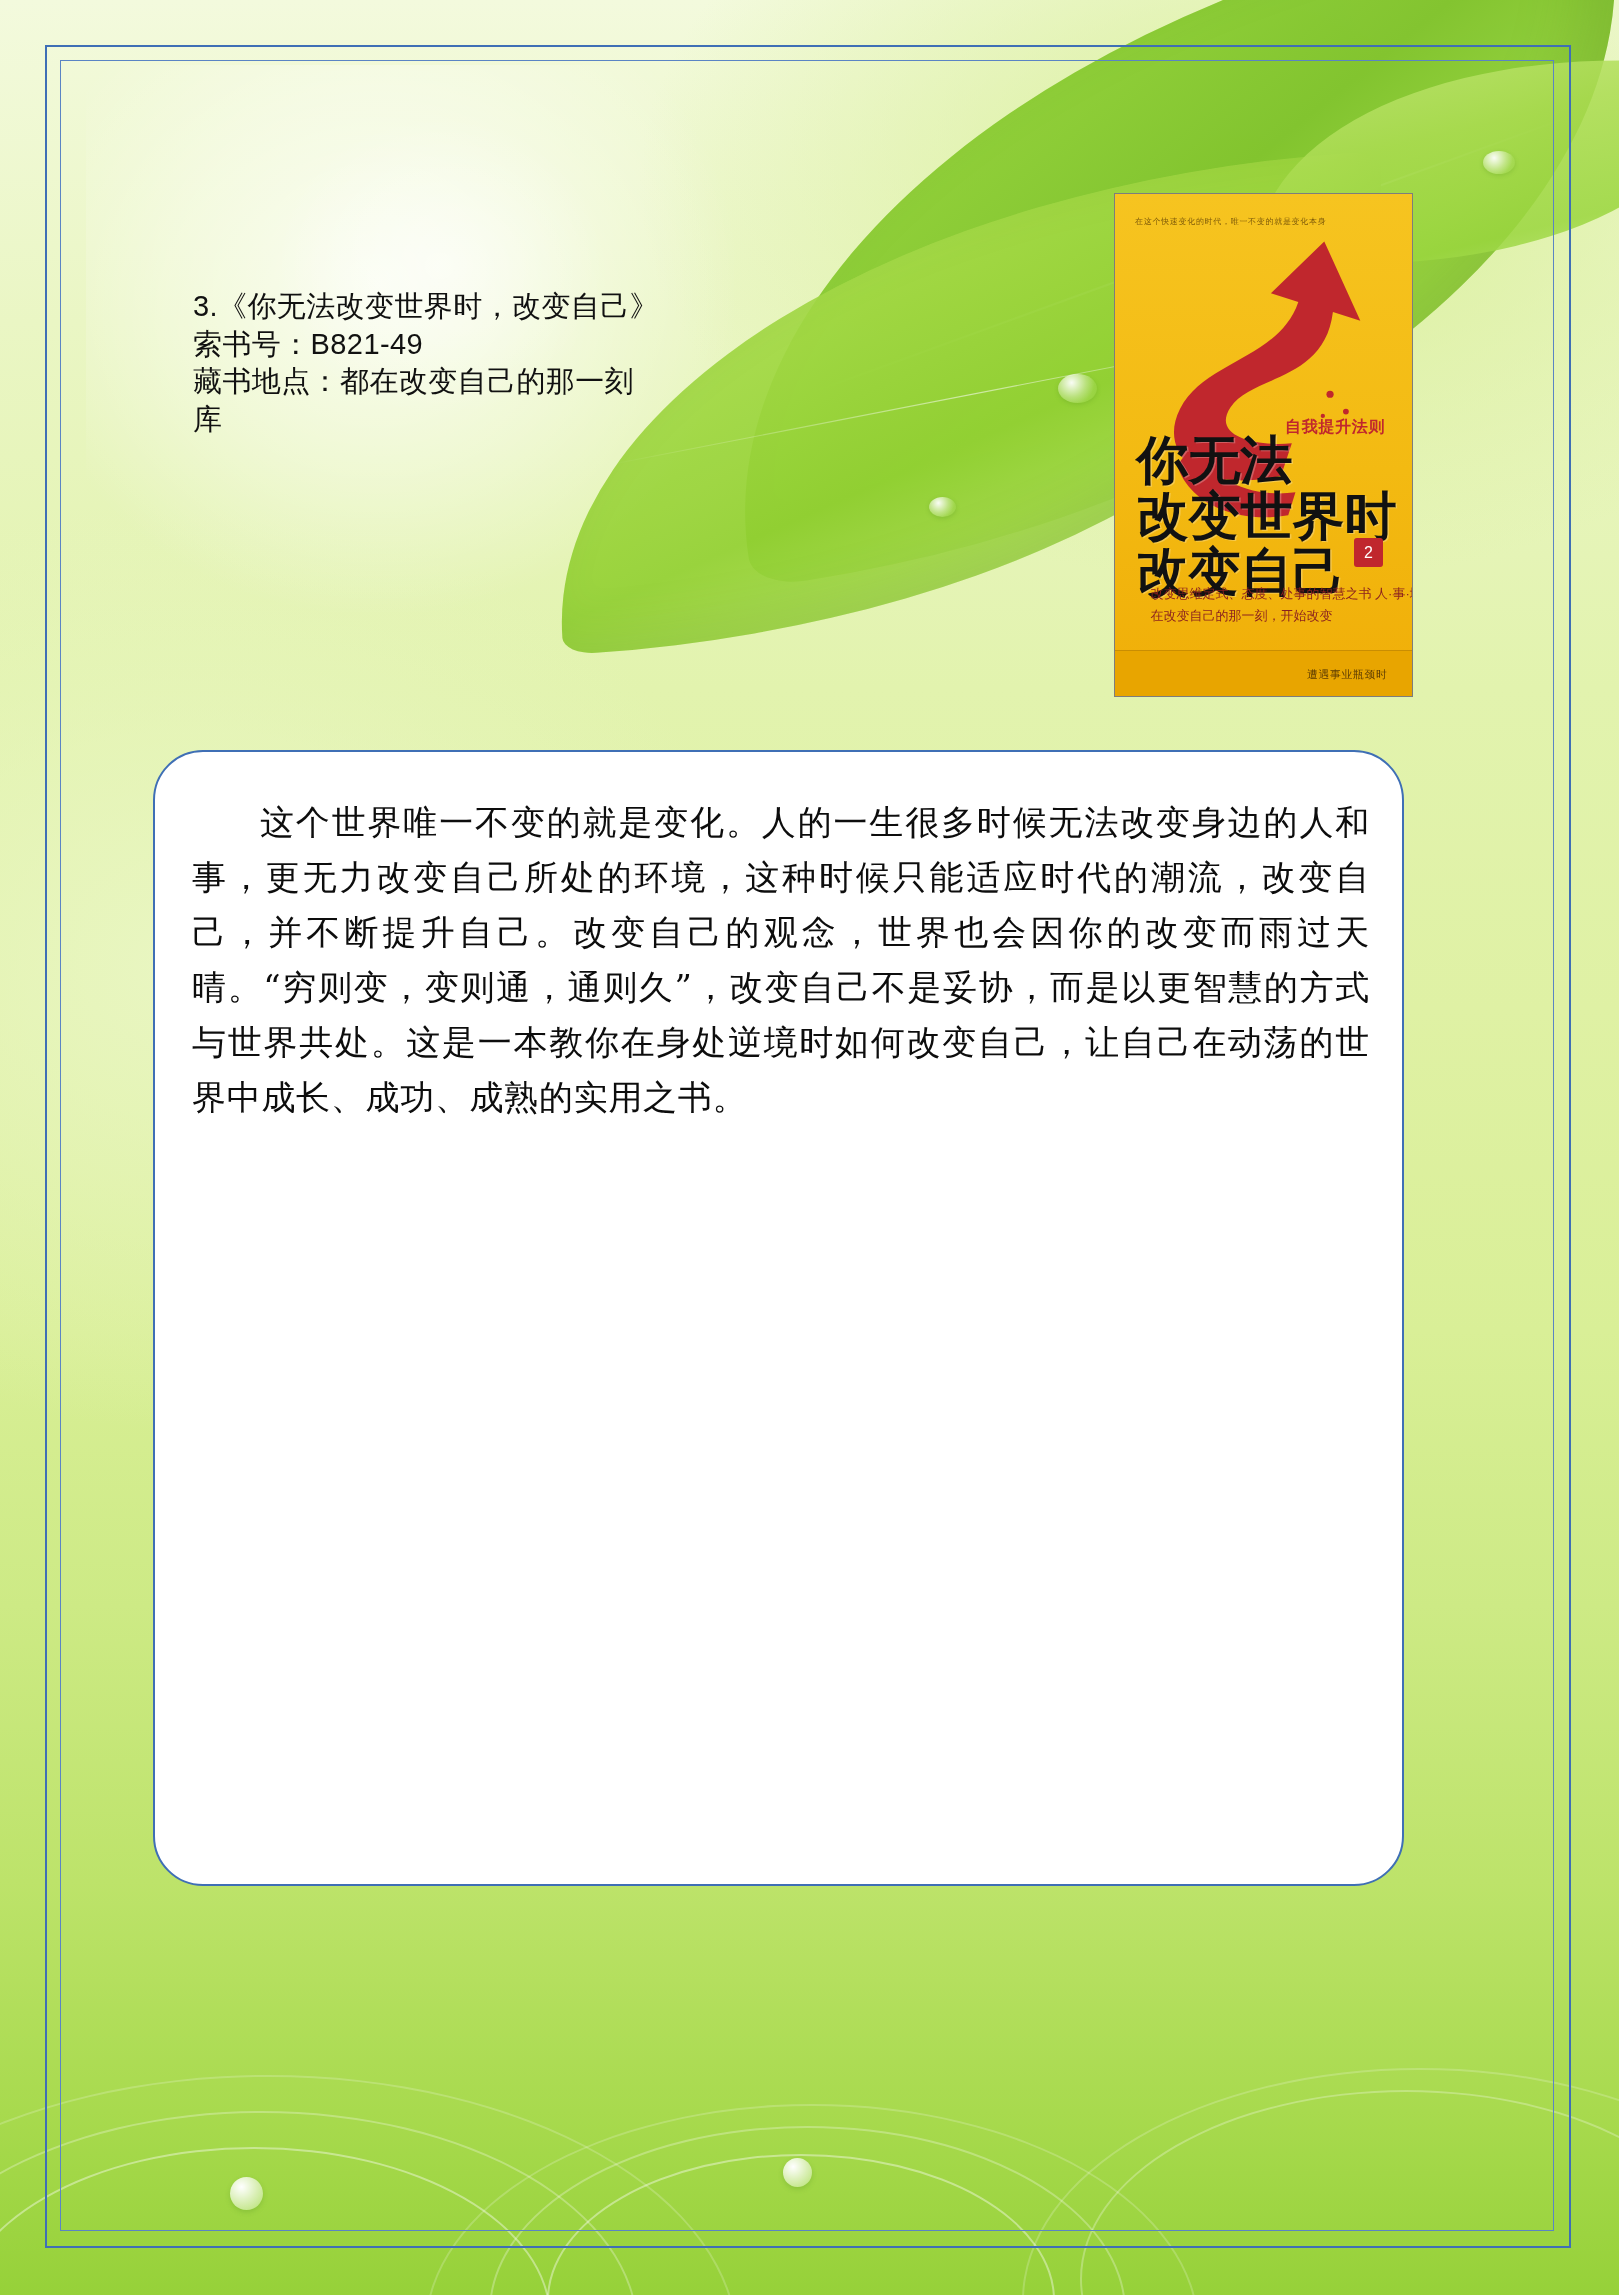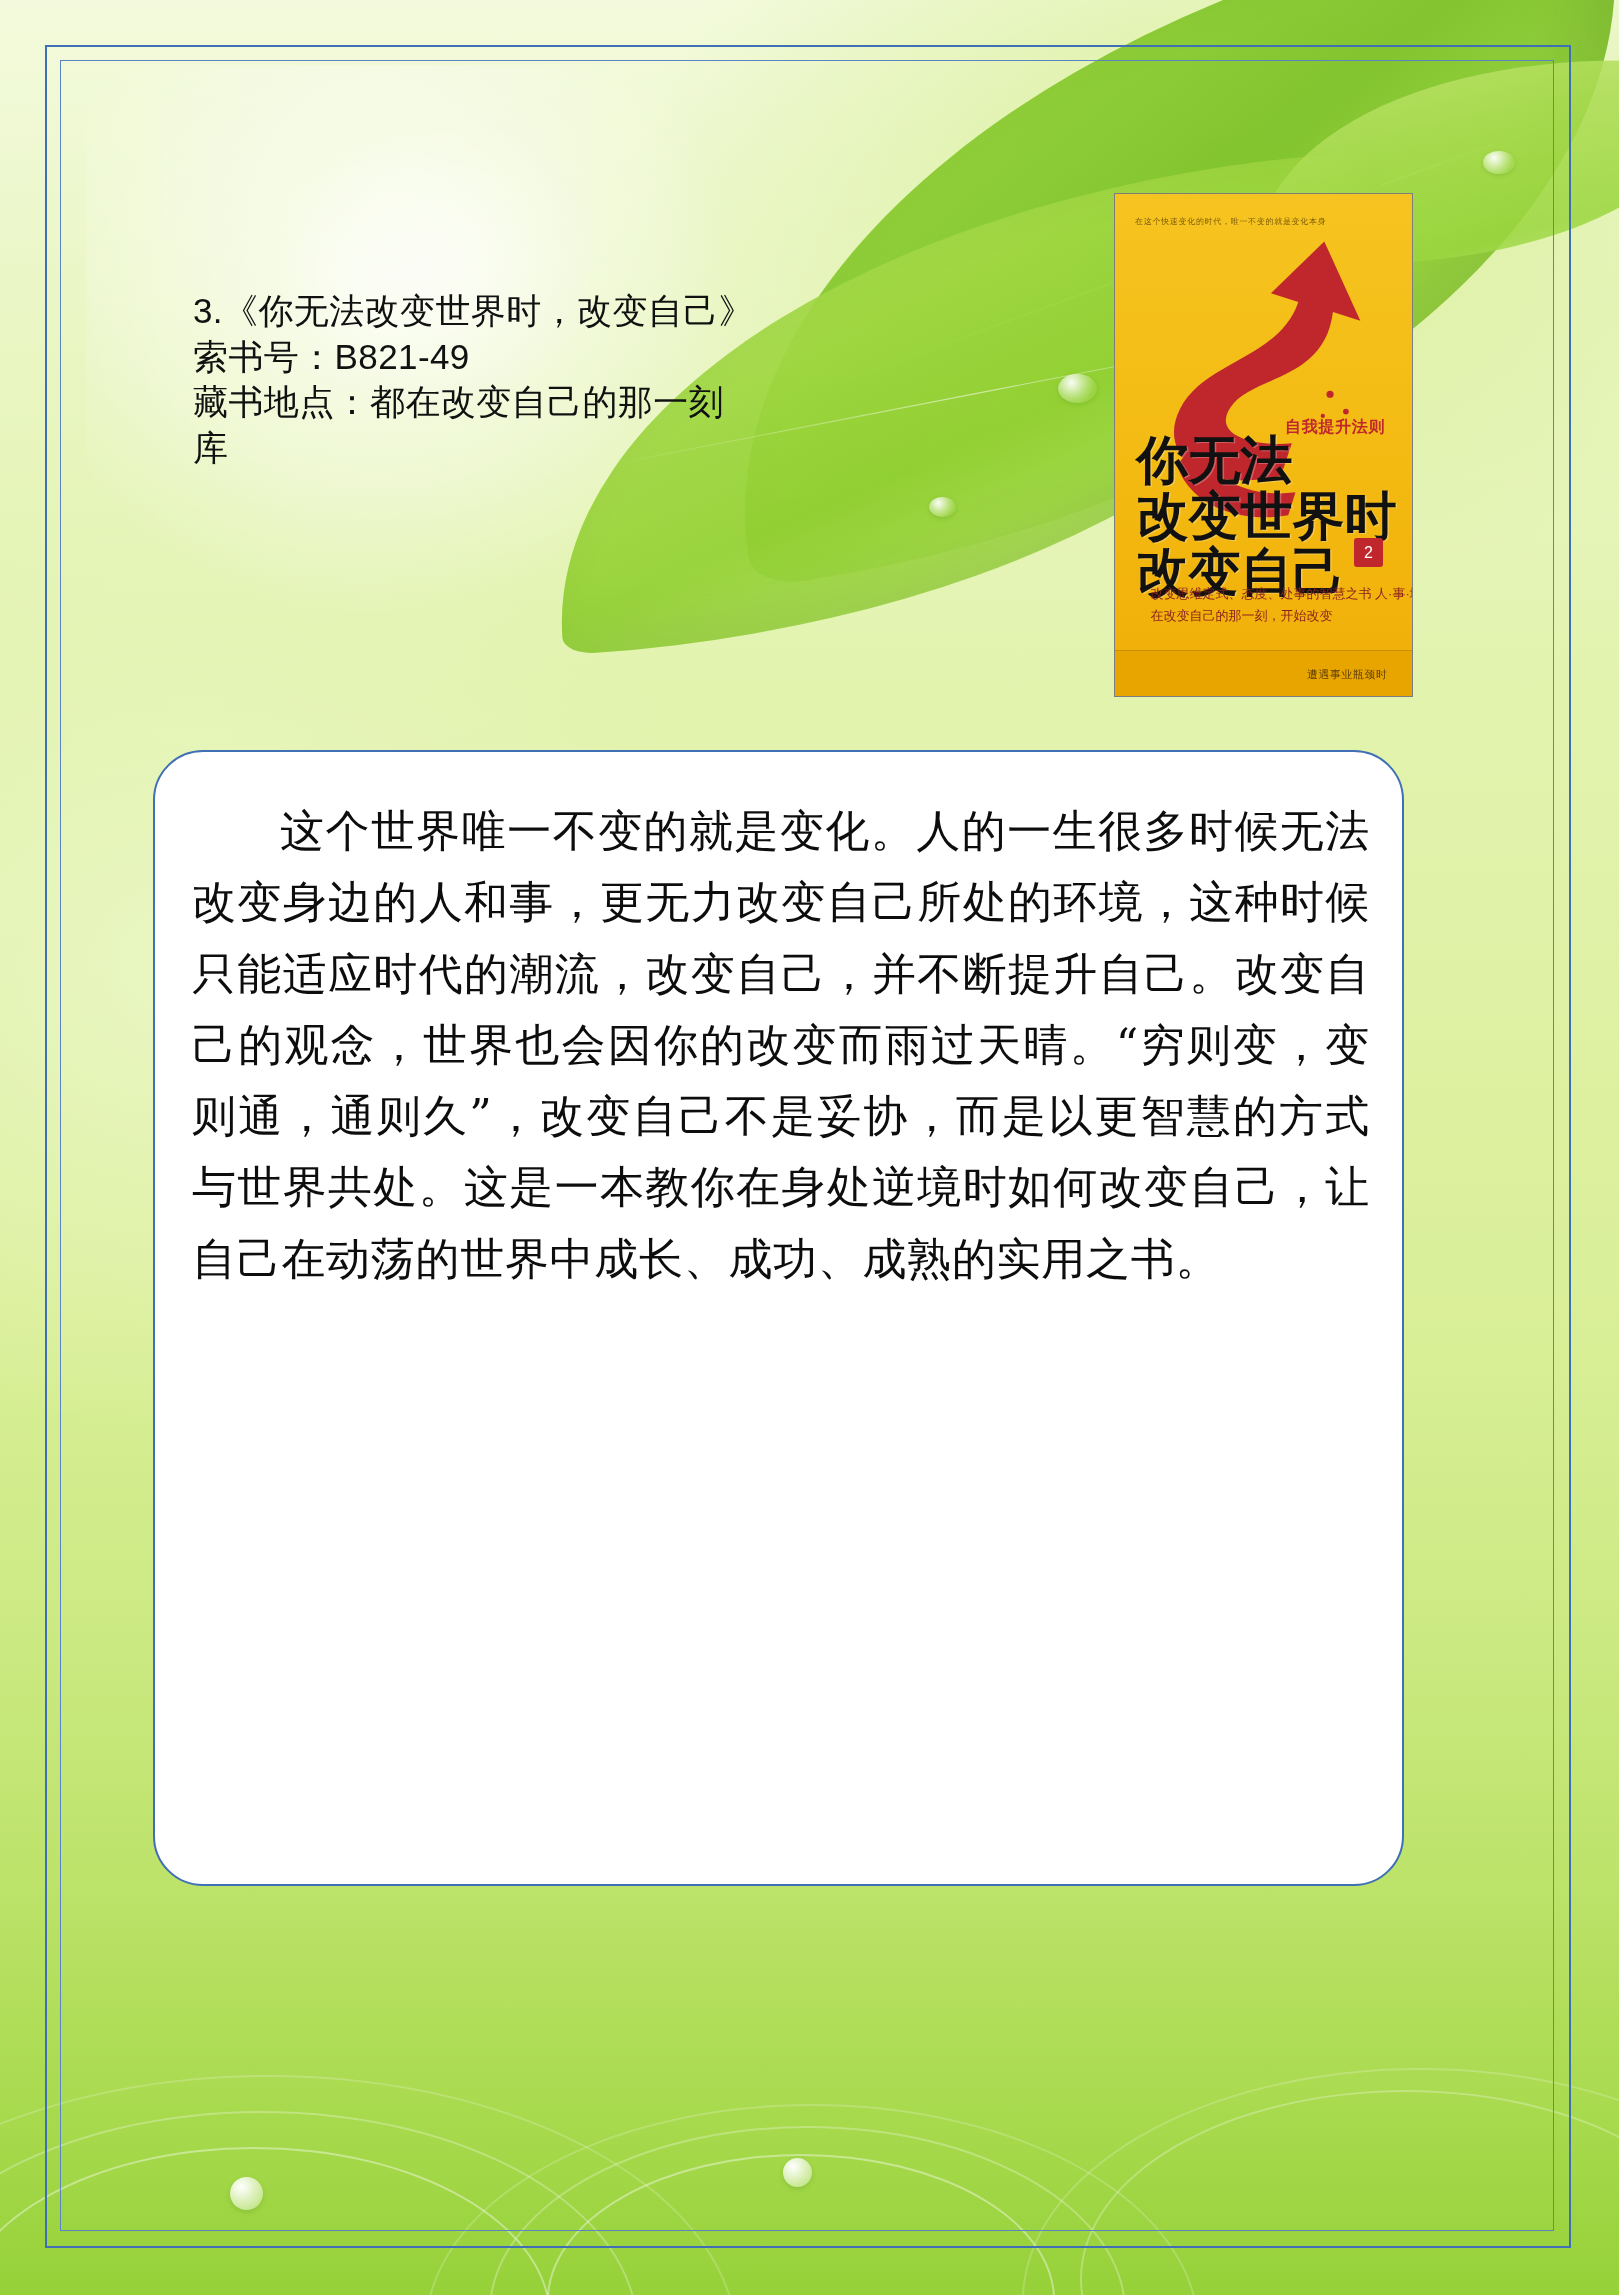--- a/index.html
+++ b/index.html
@@ -139,21 +139,21 @@
     pointer-events: none;
   }
 
   
   .header {
     position: absolute;
     left: 193px; top: 288px;
     width: 885px;
   }
   .header .line {
-    font-size: 35px;
+    font-size: 29px;
     line-height: 1.30;
     color: #111111;
     letter-spacing: 0.4px;
     white-space: pre-wrap;
   }
 
   
   .cover {
     position: absolute;
     left: 1114px; top: 193px;
@@ -241,21 +241,21 @@
     background: #ffffff;
     border: 2.2px solid #3f6fb5;
     border-radius: 50px;
     box-sizing: border-box;
   }
   .panel .body {
     position: absolute;
     left: 37px; top: 43px;
     width: 1178px;
     font-family: "DejaVu Serif", serif;
-    font-size: 44px;
+    font-size: 34px;
     line-height: 1.62;
     color: #0d0d0d;
     text-align: justify;
     letter-spacing: 0.7px;
   }
   .panel .body p {
     margin: 0 0 0 0;
     text-indent: 2em;
     white-space: pre-wrap;
   }

